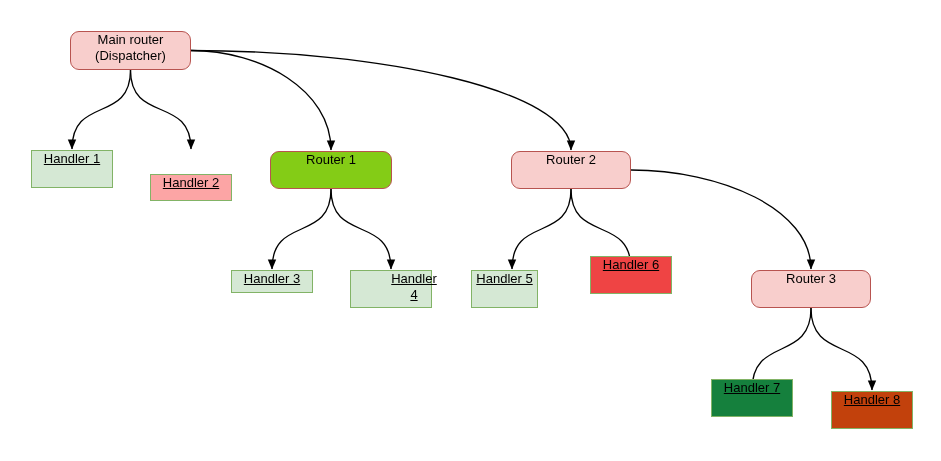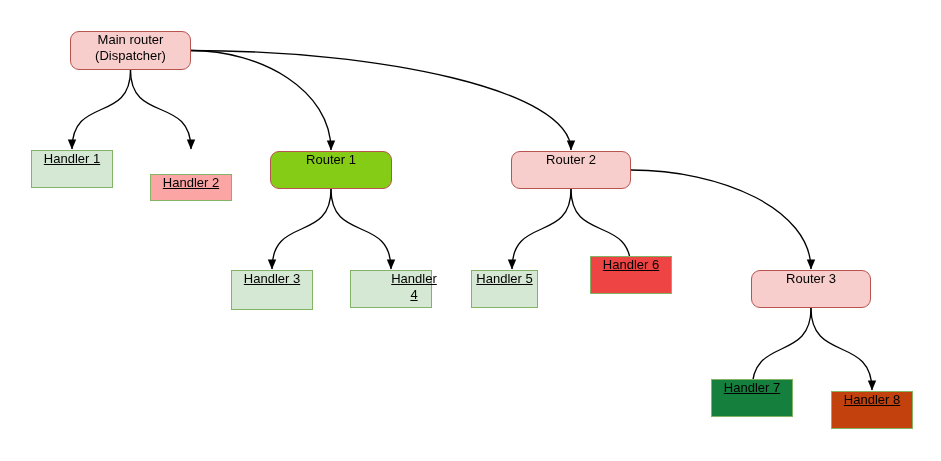--- a/index.html
+++ b/index.html
@@ -74,21 +74,21 @@
         <path class="edge" d="M 811 308 C 811 363, 872 335, 872 390" stroke="#000000" marker-end="url(#arrow)"></path>
       </g>
   </svg>
   <div id="node-group">
       <div class="node router" style="left: 70px; top: 31px; width: 121px; height: 39px; background: rgb(248, 206, 204); border: 1px solid rgb(184, 84, 80);"><span class="node-label">Main router
 (Dispatcher)</span></div>
       <div class="node handler" style="left: 31px; top: 150px; width: 82px; height: 38px; background: rgb(213, 232, 212); border: 1px solid rgb(130, 179, 102);"><span class="node-label">Handler 1</span></div>
       <div class="node handler" style="left: 150px; top: 150px; width: 82px; height: 27px; background: #fca5a5; border: 1px solid rgb(130, 179, 102); margin-top: 24px;"><span class="node-label">Handler 2</span></div>
       <div class="node router" style="left: 270px; top: 151px; width: 122px; height: 38px; background: #84cc16; border: 1px solid rgb(184, 84, 80);"><span class="node-label">Router 1</span></div>
       <div class="node router" style="left: 511px; top: 151px; width: 120px; height: 38px; background: rgb(248, 206, 204); border: 1px solid rgb(184, 84, 80);"><span class="node-label">Router 2</span></div>
-      <div class="node handler" style="left: 231px; top: 270px; width: 82px; height: 40px; background: rgb(213, 232, 212); border: 1px solid rgb(130, 179, 102);"><span class="node-label">Handler 3</span></div>
+      <div class="node handler" style="left: 231px; top: 270px; width: 82px; height: 23px; background: rgb(213, 232, 212); border: 1px solid rgb(130, 179, 102);"><span class="node-label">Handler 3</span></div>
       <div class="node handler" style="left: 350px; top: 270px; width: 82px; height: 38px; background: rgb(213, 232, 212); border: 1px solid rgb(130, 179, 102); padding-left: 46px;"><span class="node-label">Handler 4</span></div>
       <div class="node handler" style="left: 471px; top: 270px; width: 67px; height: 38px; background: rgb(213, 232, 212); border: 1px solid rgb(130, 179, 102);"><span class="node-label">Handler 5</span></div>
       <div class="node handler" style="left: 590px; top: 256px; width: 82px; height: 38px; background: #ef4444; border: 1px solid rgb(130, 179, 102);"><span class="node-label">Handler 6</span></div>
       <div class="node router" style="left: 751px; top: 270px; width: 120px; height: 38px; background: rgb(248, 206, 204); border: 1px solid rgb(184, 84, 80);"><span class="node-label">Router 3</span></div>
       <div class="node handler" style="left: 711px; top: 379px; width: 82px; height: 38px; background: #15803d; border: 1px solid rgb(130, 179, 102);"><span class="node-label">Handler 7</span></div>
       <div class="node handler" style="left: 831px; top: 391px; width: 82px; height: 38px; background: #c2410c; border: 1px solid rgb(130, 179, 102);"><span class="node-label">Handler 8</span></div>
     </div>
 </div>
 
 </body></html>

